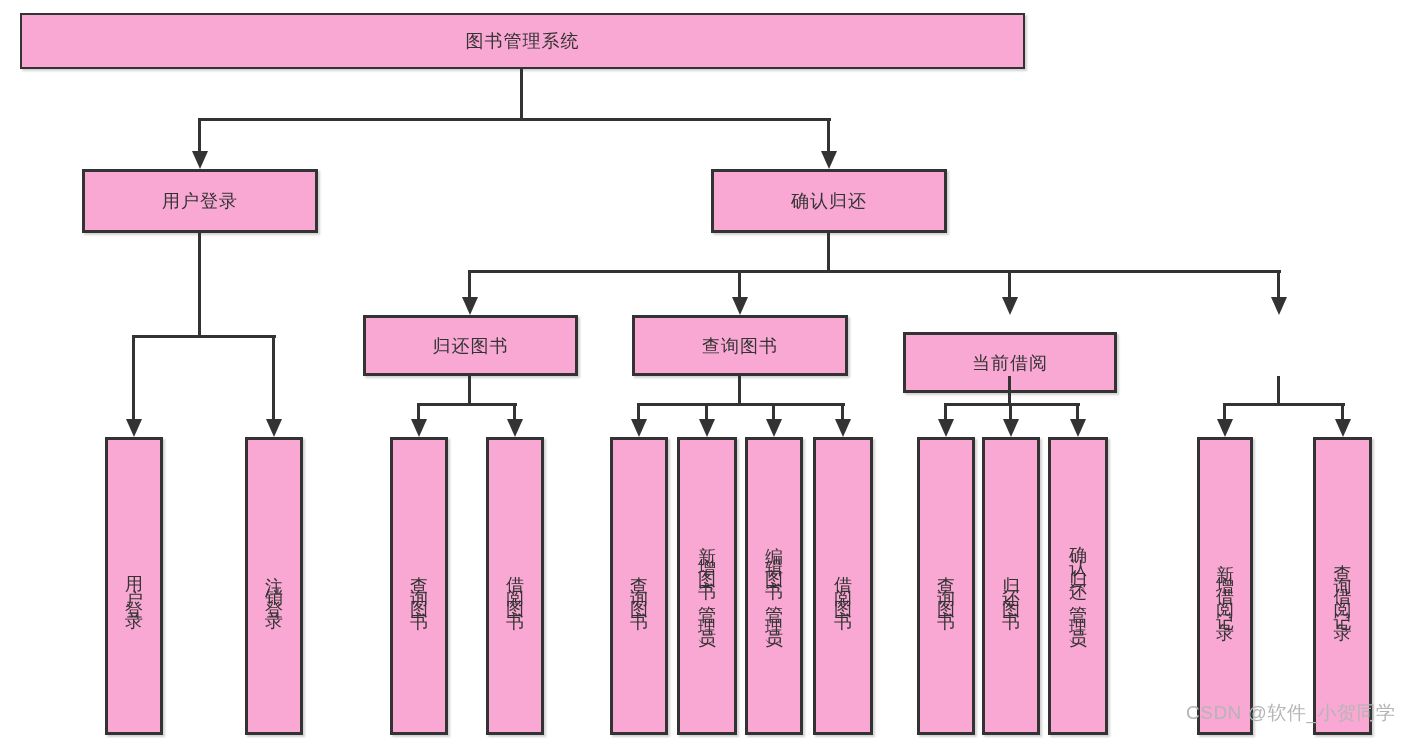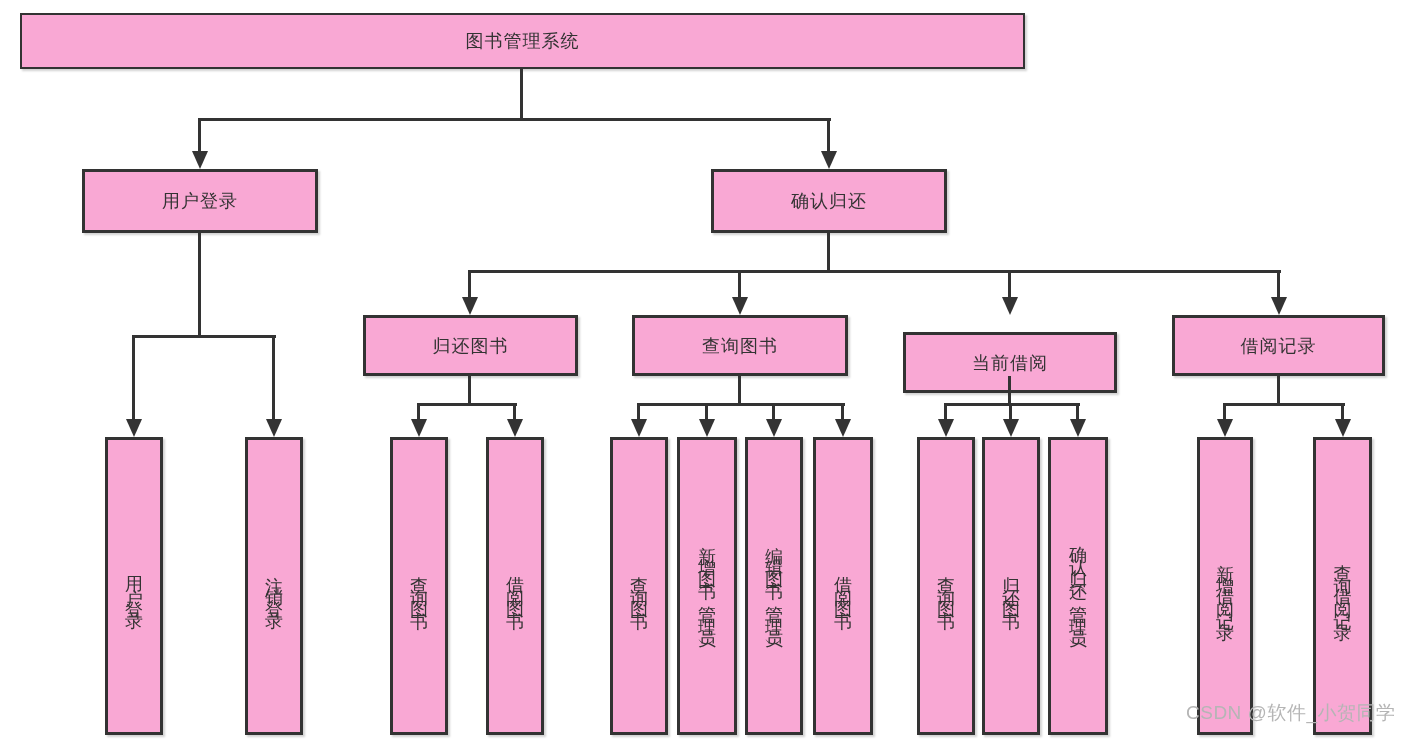--- a/index.html
+++ b/index.html
@@ -61,21 +61,20 @@
   <div class="vline" style="left:738px;top:270px;height:30px"></div>
   <div class="arrow" style="left:732px;top:297px"></div>
   <div class="vline" style="left:1008px;top:270px;height:30px"></div>
   <div class="arrow" style="left:1002px;top:297px"></div>
   <div class="vline" style="left:1277px;top:270px;height:30px"></div>
   <div class="arrow" style="left:1271px;top:297px"></div>
 
   <div class="box h" style="left:363px;top:315px;width:215px;height:61px">归还图书</div>
   <div class="box h" style="left:632px;top:315px;width:216px;height:61px">查询图书</div>
   <div class="box h" style="left:903px;top:332px;width:214px;height:61px">当前借阅</div>
-  <div class="box h" style="left:1172px;top:315px;width:213px;height:61px">借阅记录</div>
 
   <div class="vline" style="left:468px;top:376px;height:30px"></div>
   <div class="hline" style="left:418px;top:403px;width:99px"></div>
   <div class="vline" style="left:417px;top:403px;height:20px"></div>
   <div class="arrow" style="left:411px;top:419px"></div>
   <div class="vline" style="left:513px;top:403px;height:20px"></div>
   <div class="arrow" style="left:507px;top:419px"></div>
 
   <div class="vline" style="left:738px;top:376px;height:30px"></div>
   <div class="hline" style="left:637px;top:403px;width:208px"></div>

